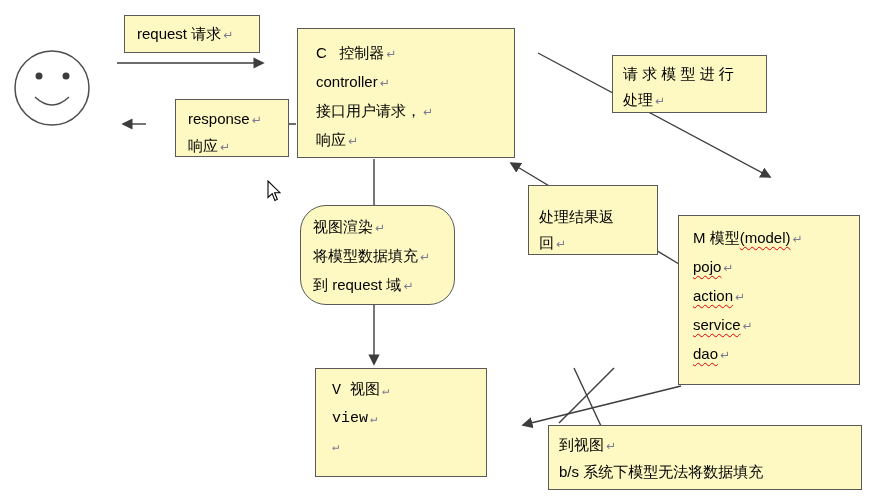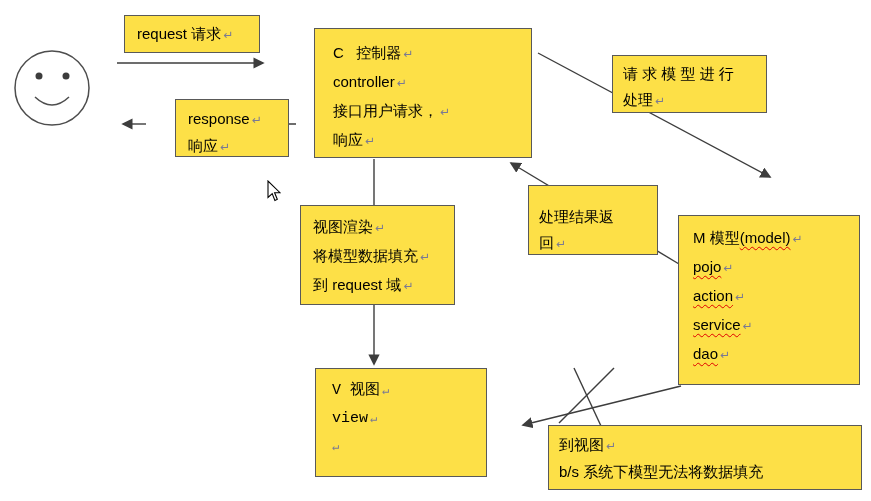--- a/index.html
+++ b/index.html
@@ -3,21 +3,21 @@
 <meta charset="utf-8">
 <style>
   html,body{margin:0;padding:0;background:#ffffff;}
   #canvas{
     position:relative;width:871px;height:501px;background:#ffffff;
     font-family:"Liberation Sans","DejaVu Sans",sans-serif;
     color:#000;overflow:hidden;
   }
   #connectors{position:absolute;left:0;top:0;z-index:0;}
   .box{
-    position:absolute;background:#fde047;border:1px solid #595959;
+    position:absolute;background:#fef9c3;border:1px solid #595959;
     z-index:1;box-sizing:border-box;font-size:15px;color:#000;
   }
   .line{white-space:pre;}
   .pmark{color:#7a7a93;font-size:12px;margin-left:2px;}
   .spell{
     text-decoration:underline wavy #e00000;
     text-decoration-thickness:1px;
     text-underline-offset:3px;
   }
   #cursor{position:absolute;left:265px;top:180px;z-index:3;}
@@ -59,38 +59,38 @@
 
   <div class="box" style="left:124px;top:15px;width:136px;height:38px;padding:8px 0 0 12px;line-height:20px;">
     <div class="line"><span>request 请求</span><span class="pmark">↵</span></div>
   </div>
 
   <div class="box" style="left:147px;top:99px;width:114px;height:58px;padding:6px 0 0 12px;line-height:25px;margin-left:28px;">
     <div class="line"><span>response</span><span class="pmark">↵</span></div>
     <div class="line"><span>响应</span><span class="pmark">↵</span></div>
   </div>
 
-  <div class="box" style="left:314px;top:28px;width:218px;height:130px;padding:10px 0 0 18px;line-height:27px;">
+  <div class="box" style="left:297px;top:28px;width:218px;height:130px;padding:10px 0 0 18px;line-height:27px;">
     <div class="line"><span>C   控制器</span><span class="pmark">↵</span></div>
     <div class="line"><span>controller</span><span class="pmark">↵</span></div>
     <div class="line"><span>接口用户请求，</span><span class="pmark">↵</span></div>
     <div class="line"><span>响应</span><span class="pmark">↵</span></div>
   </div>
 
   <div class="box" style="left:598px;top:55px;width:155px;height:58px;padding:5px 0 0 10px;line-height:26px;margin-left:14px;">
     <div class="line"><span>请 求 模 型 进 行</span></div>
     <div class="line"><span>处理</span><span class="pmark">↵</span></div>
   </div>
 
   <div class="box" style="left:528px;top:185px;width:130px;height:70px;padding:18px 0 0 10px;line-height:26px;">
     <div class="line"><span>处理结果返</span></div>
     <div class="line"><span>回</span><span class="pmark">↵</span></div>
   </div>
 
-  <div class="box" style="left:300px;top:205px;width:155px;height:100px;padding:7px 0 0 12px;line-height:28px;">
+  <div class="box" style="left:300px;top:205px;width:155px;height:100px;padding:7px 0 0 12px;line-height:28px;border-radius:26px;">
     <div class="line"><span>视图渲染</span><span class="pmark">↵</span></div>
     <div class="line"><span>将模型数据填充</span><span class="pmark">↵</span></div>
     <div class="line"><span>到 request 域</span><span class="pmark">↵</span></div>
   </div>
 
   <div class="box" style="left:315px;top:368px;width:172px;height:109px;padding:8px 0 0 16px;line-height:28px;font-family:Liberation Mono, monospace;">
     <div class="line"><span>V 视图</span><span class="pmark">↵</span></div>
     <div class="line"><span>view</span><span class="pmark">↵</span></div>
     <div class="line"><span class="pmark" style="margin-left:0;">↵</span></div>
   </div>

